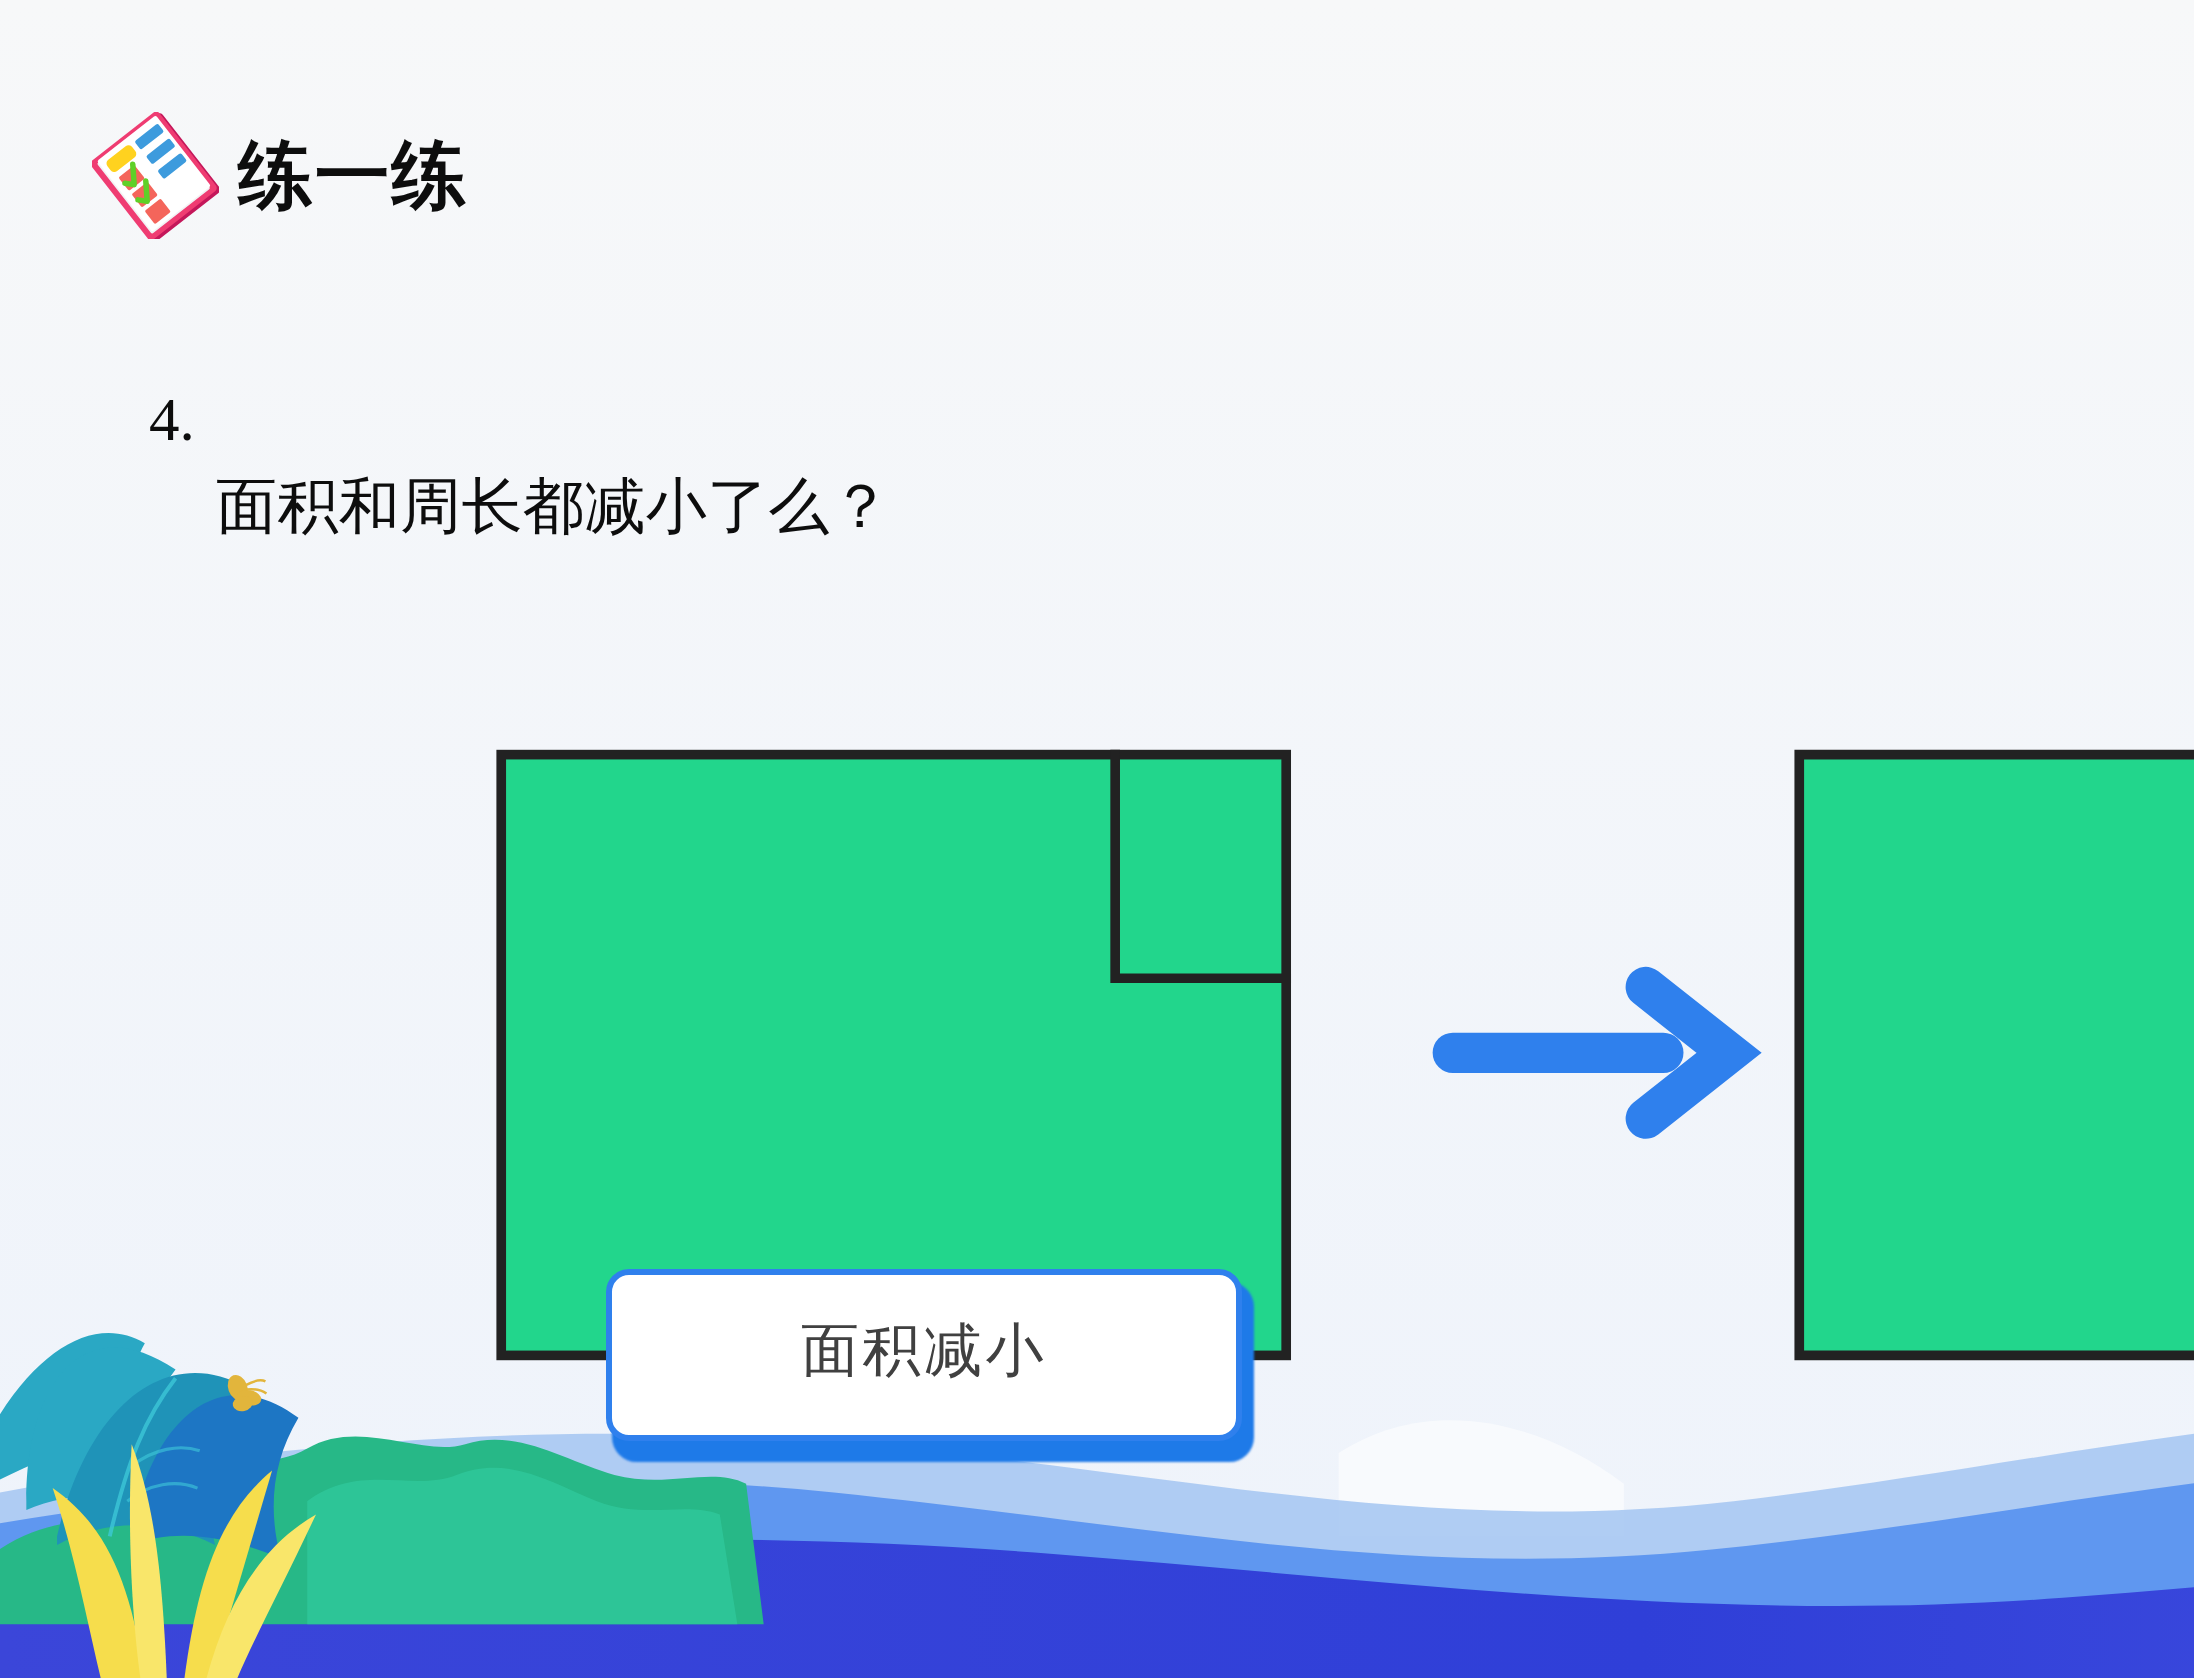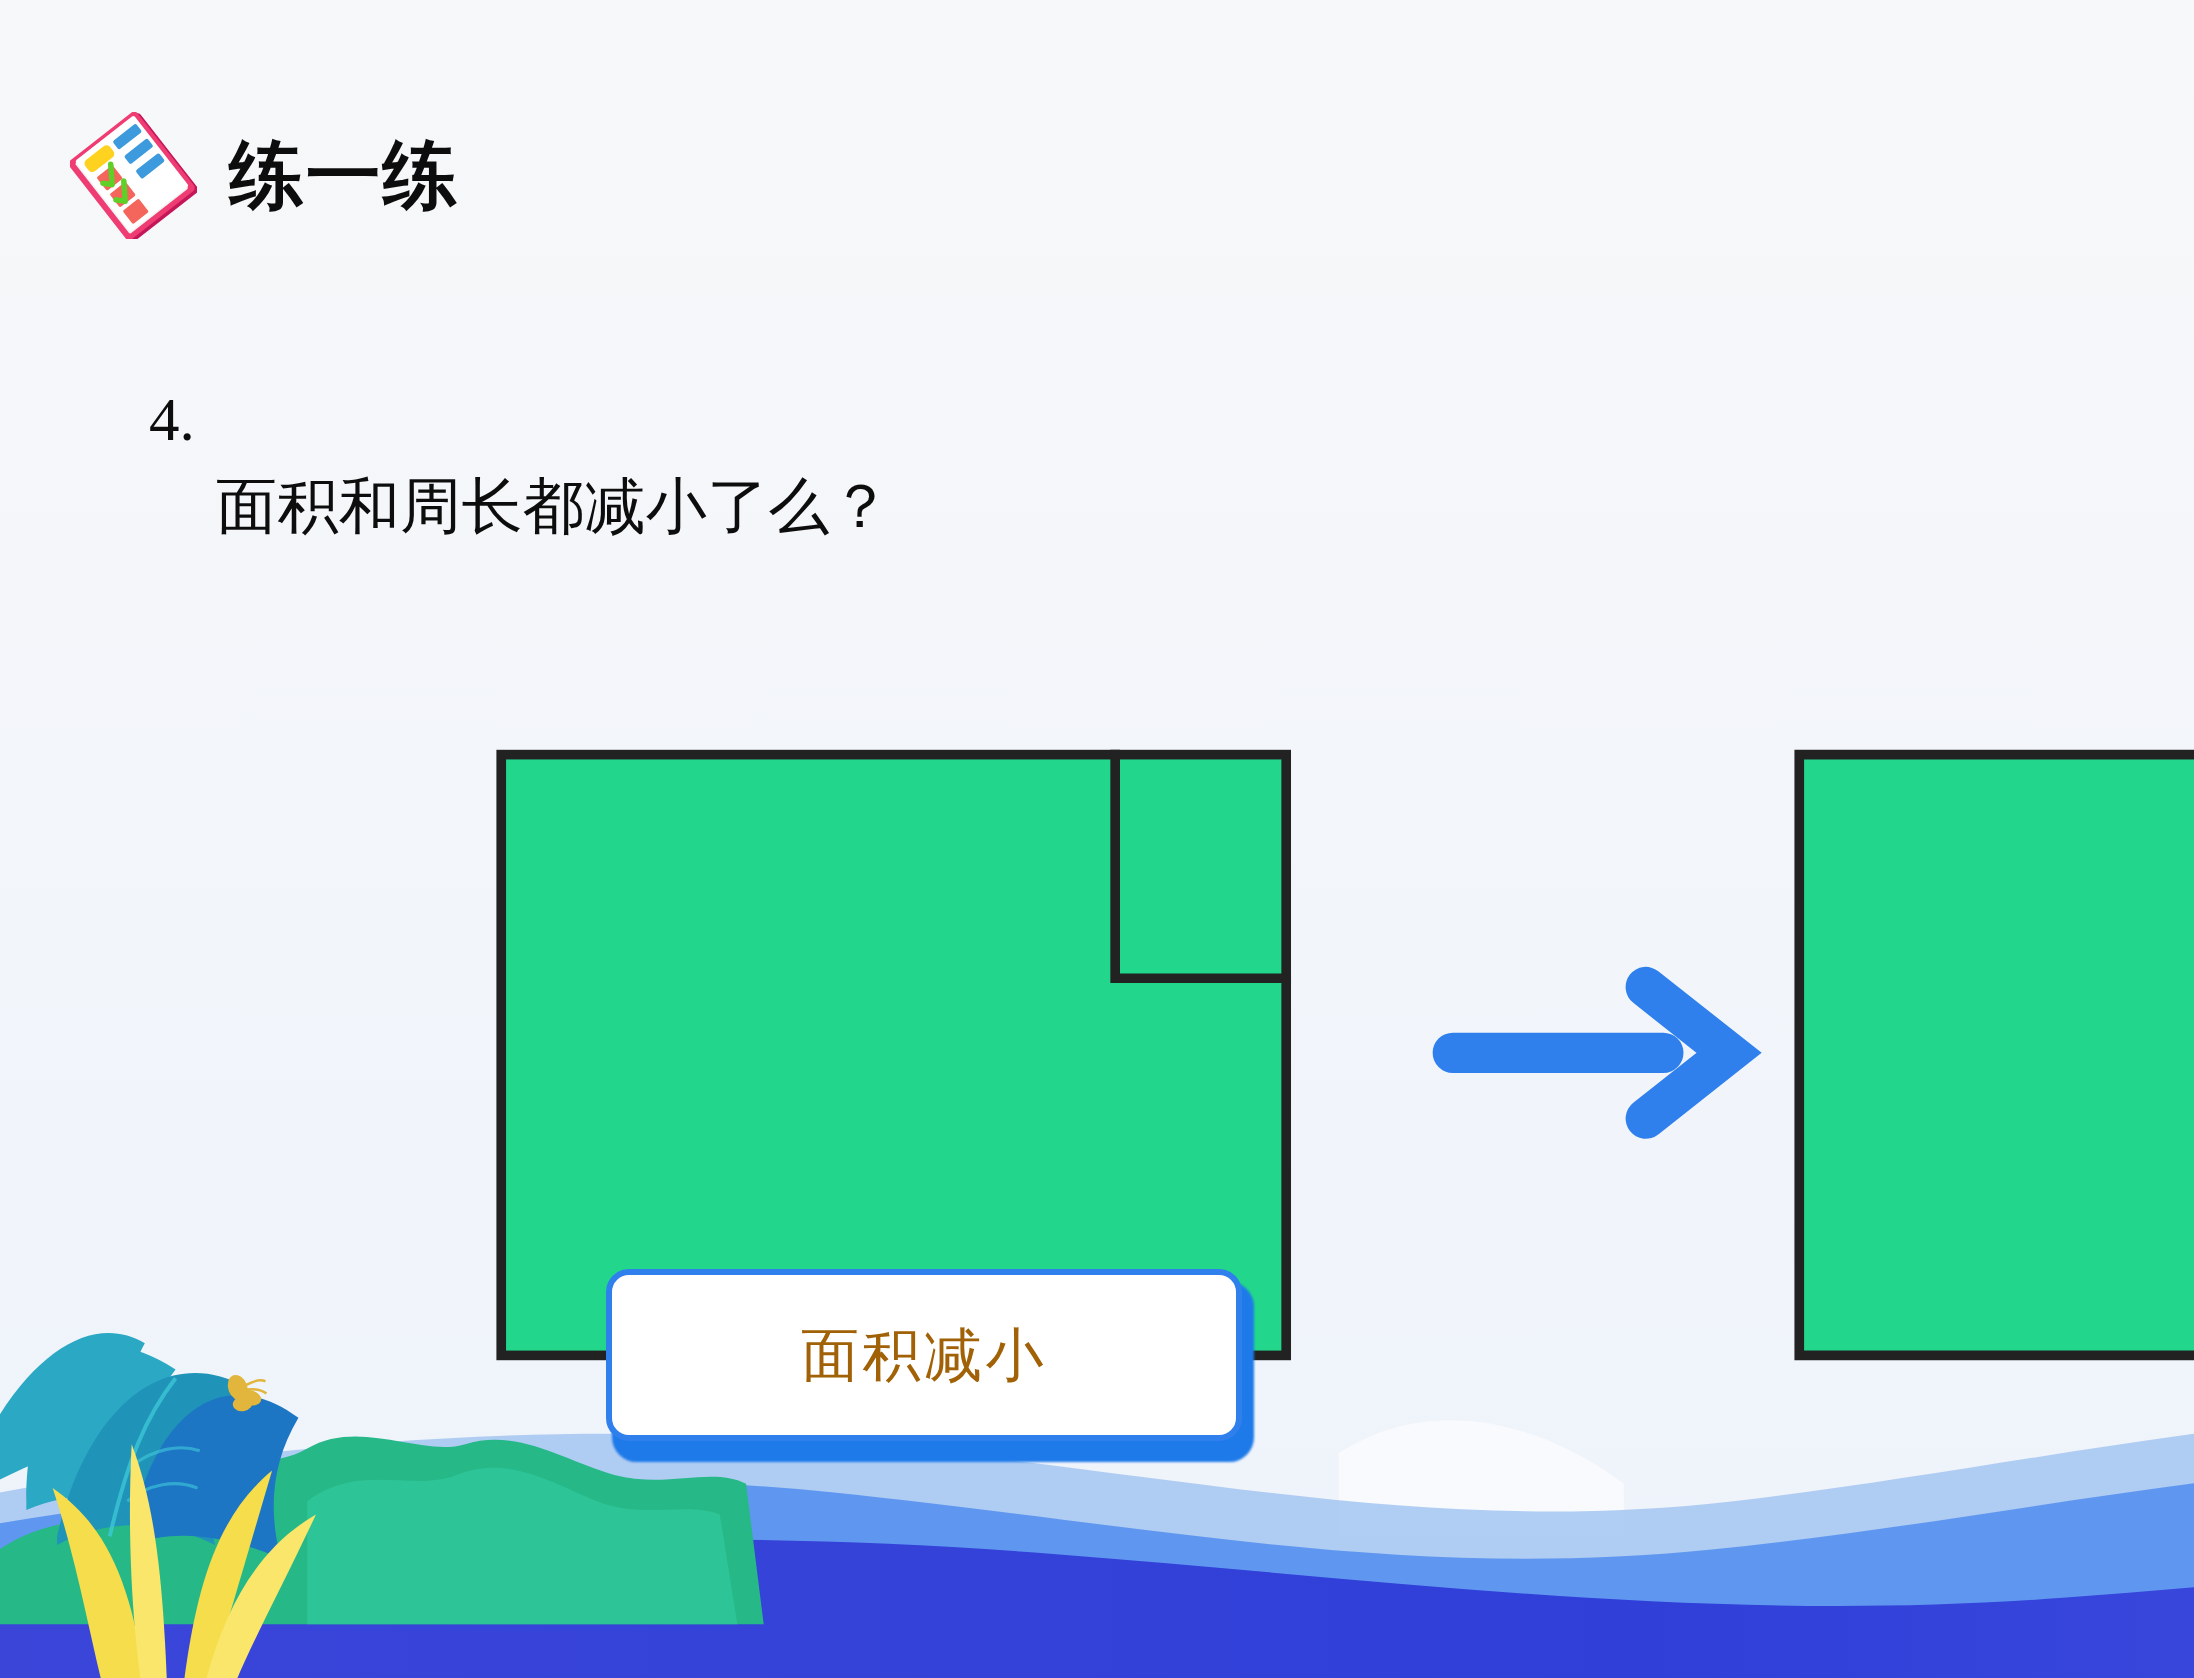--- a/index.html
+++ b/index.html
@@ -24,25 +24,25 @@
   .bg-layer {
     position: absolute;
     inset: 0;
     pointer-events: none;
   }
   .bg-layer svg { display: block; width: 100%; height: 100%; }
 
   
   .header {
     position: absolute;
-    left: 70px;
+    left: 92px;
     top: 112px;
     display: flex;
     align-items: center;
-    gap: 32px;
+    gap: 19px;
   }
   .header-icon {
     width: 127px;
     height: 127px;
     flex: 0 0 auto;
   }
   .header-title {
     font-size: 75px;
     font-weight: bold;
     color: #0d0d0d;
@@ -117,23 +117,23 @@
     background: #ffffff;
     border: 6.6px solid #2f80ed;
     border-radius: 23px;
     box-sizing: border-box;
     display: flex;
     align-items: center;
     justify-content: center;
   }
   .answer-text {
     font-size: 58px;
-    color: #a16207;
+    color: #404040;
     letter-spacing: 3.5px;
-    font-family: Liberation Sans, sans-serif;
+    font-family: Liberation Mono, monospace;
     line-height: 1;
   }
 </style>
 </head>
 <body>
 
 <div id="slide">
 
   <div class="bg-layer">
     <svg viewBox="0 0 6799 3825" preserveAspectRatio="none" xmlns="http://www.w3.org/2000/svg">

